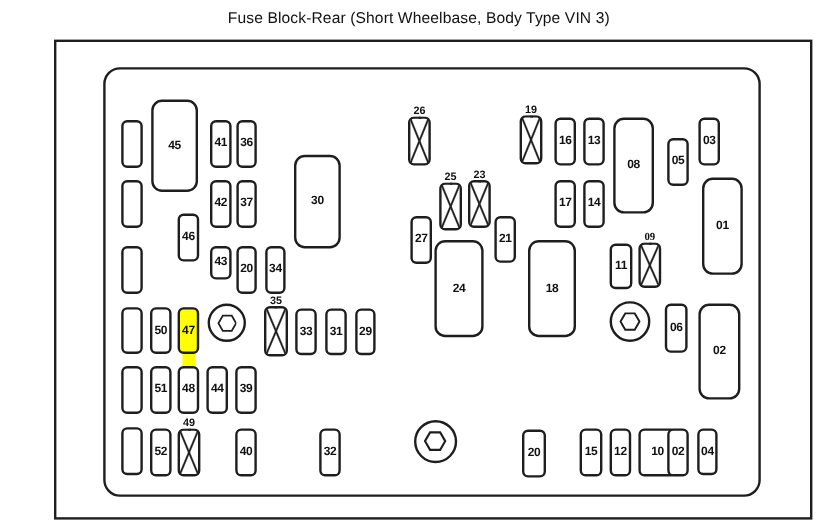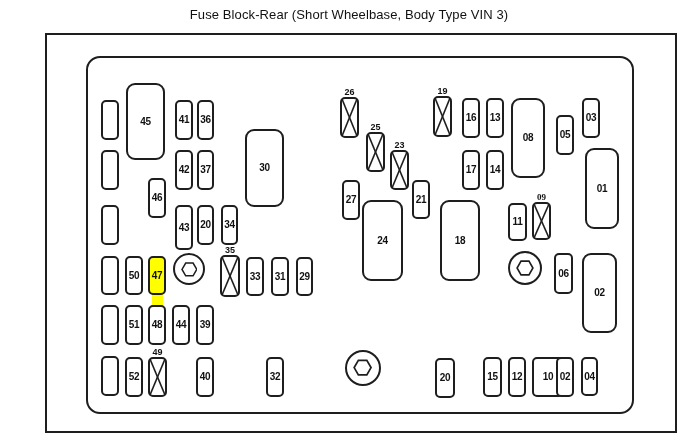--- a/index.html
+++ b/index.html
@@ -107,21 +107,21 @@
       </div>
       <div class="item fuse" style="left: 175px; top: 150px; width: 18px; height: 40px;">
         <span class="numlabel">42</span>
       </div>
       <div class="item fuse" style="left: 197px; top: 150px; width: 17px; height: 40px;">
         <span class="numlabel">37</span>
       </div>
       <div class="item fuse" style="left: 148px; top: 178px; width: 18px; height: 40px;">
         <span class="numlabel">46</span>
       </div>
-      <div class="item fuse" style="left: 175px; top: 205px; width: 18px; height: 45px;">
+      <div class="item fuse" style="left: 175px; top: 205px; width: 18px; height: 28px;">
         <span class="numlabel">43</span>
       </div>
       <div class="item fuse" style="left: 197px; top: 205px; width: 17px; height: 40px;">
         <span class="numlabel">20</span>
       </div>
       <div class="item fuse" style="left: 221px; top: 205px; width: 17px; height: 40px;">
         <span class="numlabel">34</span>
       </div>
       <div class="item relay" style="left: 245px; top: 129px; width: 39px; height: 78px;">
         <span class="numlabel">30</span>
@@ -169,21 +169,21 @@
       </div>
       <div class="item fuse" style="left: 196px; top: 357px; width: 18px; height: 40px;">
         <span class="numlabel">40</span>
       </div>
       <div class="item fuse" style="left: 266px; top: 357px; width: 18px; height: 40px;">
         <span class="numlabel">32</span>
       </div>
       <div class="item crossed" style="left: 340px; top: 97px; width: 19px; height: 41px;">
         <span class="toplabel">26</span>
       </div>
-      <div class="item crossed" style="left: 366px; top: 132px; width: 19px; height: 40px;">
+      <div class="item crossed" style="left: 366px; top: 152px; width: 19px; height: 40px;">
         <span class="toplabel">25</span>
       </div>
       <div class="item crossed" style="left: 390px; top: 150px; width: 19px; height: 40px;">
         <span class="toplabel">23</span>
       </div>
       <div class="item fuse" style="left: 342px; top: 180px; width: 18px; height: 40px;">
         <span class="numlabel">27</span>
       </div>
       <div class="item fuse" style="left: 412px; top: 180px; width: 18px; height: 39px;">
         <span class="numlabel">21</span>

